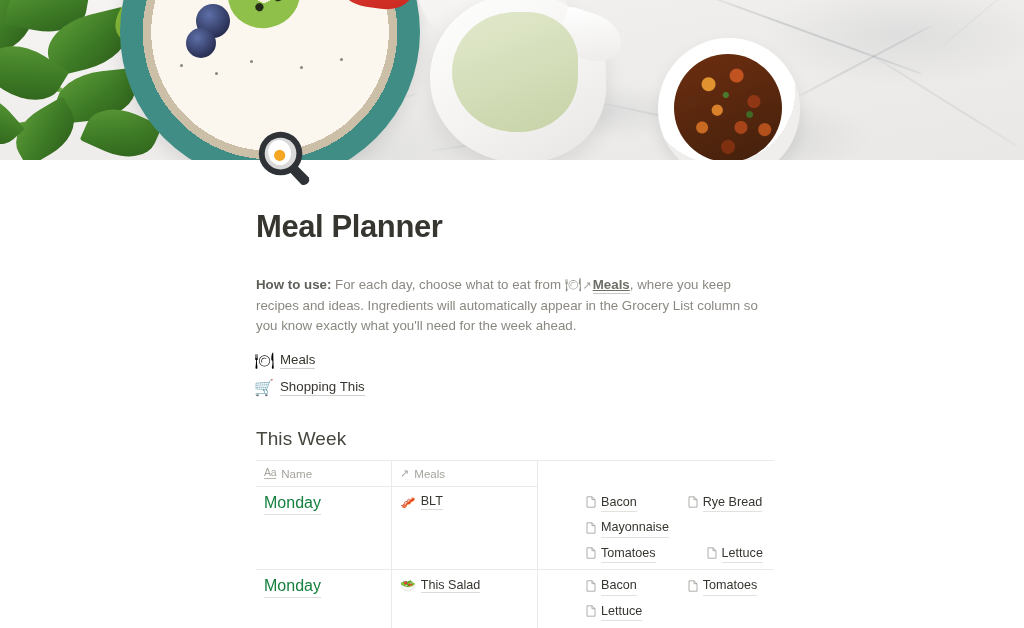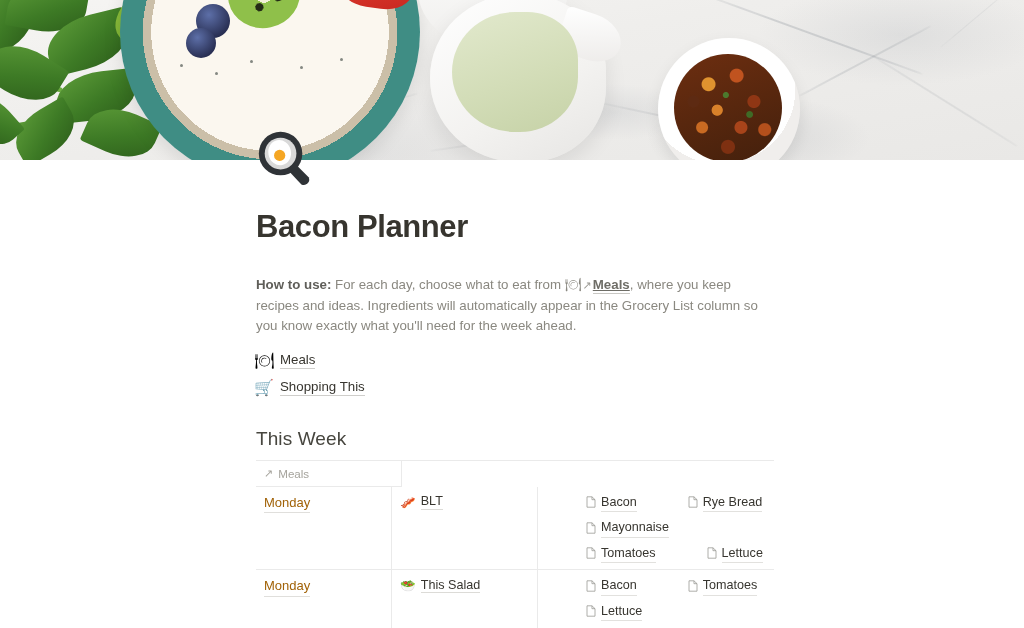--- a/index.html
+++ b/index.html
@@ -251,21 +251,21 @@
     display:inline-flex; align-items:center;
     font-size: 11px;
   }
   .aa-ico{
     font-size: 10.5px; letter-spacing:-.3px;
     border-bottom: 1px solid #b9b7b0; line-height: 1; padding-bottom:1px;
   }
 
   .db-body .cell{ min-height: 28px; }
   .day-name{
-    font-size: 13px; color:#a16207;
+    font-size: 16px; color:#15803d;
     border-bottom: 1px solid #e0dfdc;
     display:inline-block; line-height: 1.3;
     padding-bottom: .5px;
   }
   .rel-chip{
     display:inline-flex; align-items:center; gap:5px;
     font-size: 12.6px; color:#37352f;
   }
   .rel-chip .lbl{ border-bottom: 1px solid #dcdbd7; padding-bottom:.5px; }
   .groc-wrap{ display:flex; flex-wrap:wrap; gap: 3px 11px; }
@@ -335,21 +335,21 @@
       <path d="M41 36 L57 52 a6 6 0 0 1 -8 8 L34 44 Z" fill="#2f3337"></path>
       <circle cx="26" cy="26" r="24" fill="#2f3337"></circle>
       <circle cx="26" cy="26" r="17.5" fill="#d9d9d9"></circle>
       <ellipse cx="25" cy="25" rx="12.5" ry="14" fill="#ffffff" transform="rotate(-12 25 25)"></ellipse>
       <circle cx="25" cy="28" r="6.2" fill="#f5a623"></circle>
     </svg>
   </div>
 
   <div class="content">
 
-    <h1 class="title">Bacon Planner</h1>
+    <h1 class="title">Meal Planner</h1>
 
     <p class="desc">
       <b>How to use:</b><span> For each day, choose what to eat from </span><span class="emoji">🍽</span><span class="arrow-ico">↗</span><a class="inline-link" href="#">Meals</a><span>, where you keep recipes and ideas. Ingredients will automatically appear in the Grocery List column so you know exactly what you'll need for the week ahead.</span>
     </p>
 
     <div class="page-links">
       <div class="page-link-row">
         <span class="plink-ico emoji">🍽</span>
         <span class="plink-text">Meals</span>
       </div>
@@ -357,20 +357,24 @@
         <span class="plink-ico emoji">🛒</span>
         <span class="plink-text">Shopping This</span>
       </div>
     </div>
 
     <div class="section-title">This Week</div>
 
     <div class="db">
 
       <div class="db-row db-head">
+        <div class="cell c-name">
+          <span class="col-ico aa-ico">Aa</span>
+          <span>Name</span>
+        </div>
         <div class="cell c-meals">
           <span class="col-ico">↗</span>
           <span>Meals</span>
         </div>
       </div>
 
       <div class="db-body">
 
         <div class="db-row">
           <div class="cell c-name">

